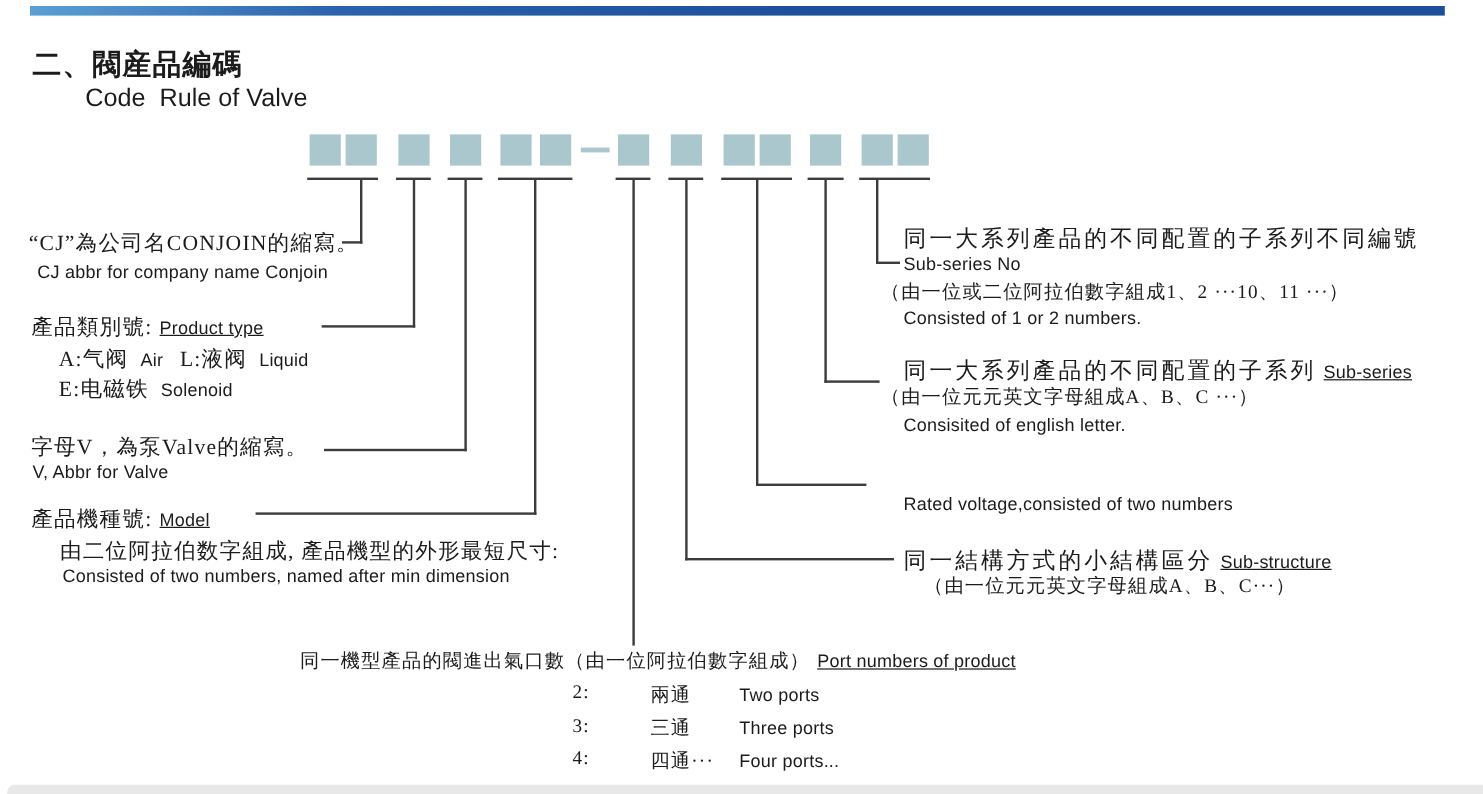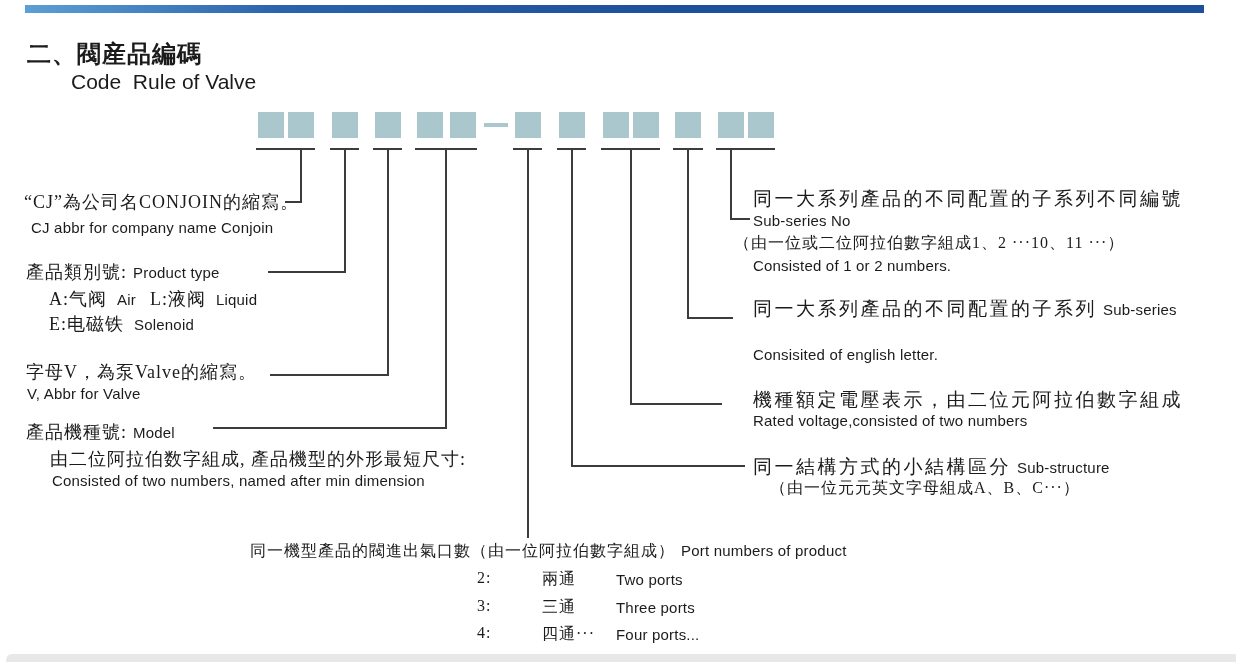--- a/index.html
+++ b/index.html
@@ -13,21 +13,21 @@
         background:linear-gradient(90deg,var(--accent-l) 0%,var(--accent-m) 22%,var(--accent-d) 55%,var(--accent-d) 100%);}
   .footer-strip{position:absolute;left:6px;top:654px;width:1230px;height:8px;background:var(--footer);border-top-left-radius:6px;}
   .title-zh{position:absolute;left:27px;top:38px;margin:0;font-size:24px;font-weight:700;letter-spacing:1px;
         font-family:"Liberation Sans","DejaVu Sans",sans-serif;}
   .title-en{position:absolute;left:71px;top:70px;font-size:21px;white-space:pre;}
   .txt{position:absolute;white-space:nowrap;}
   .zh{font-family:"Liberation Serif","DejaVu Serif",serif;font-size:18px;letter-spacing:1px;}
   .zh-r{font-family:"Liberation Serif","DejaVu Serif",serif;font-size:19px;letter-spacing:2.5px;}
   .zh-b{font-family:"Liberation Serif","DejaVu Serif",serif;font-size:16px;letter-spacing:1px;}
   .en{font-size:15px;letter-spacing:.2px;}
-  .gapL{margin-left:10px;} .gapXL{margin-left:14px;} .gapS{margin-left:6px;}
+  .gapL{margin-left:10px;} .gapXL{margin-left:14px;} .gapS{margin-left:6px;text-decoration:underline;}
   .cbox{position:absolute;top:112px;width:26px;height:26px;background:var(--box);}
   .dash{position:absolute;left:484px;top:123px;width:24px;height:4px;background:var(--box);}
   .ul{position:absolute;top:148px;height:2px;background:var(--line);}
   .vl{position:absolute;width:2px;background:var(--line);}
   .hl{position:absolute;height:2px;background:var(--line);}
   .port-row span{position:absolute;white-space:nowrap;}
   .col-code{left:477px;} .col-pzh{left:542px;} .col-pen{left:616px;top:2px;}
 </style>
 </head>
 <body>
@@ -114,23 +114,23 @@
   <div class="txt en" style="left:52px;top:472px">Consisted of two numbers, named after min dimension</div>
 
   <div class="txt zh-r" style="left:753px;top:186px">同一大系列產品的不同配置的子系列不同編號</div>
   <div class="txt en" style="left:753px;top:212px">Sub-series No</div>
   <div class="txt zh-b" style="left:734px;top:233px">（由一位或二位阿拉伯數字組成1、2 ···10、11 ···）</div>
   <div class="txt en" style="left:753px;top:257px">Consisted of 1 or 2 numbers.</div>
 
   <div class="txt" style="left:753px;top:296px">
     <span class="zh-r">同一大系列產品的不同配置的子系列</span><span class="en gapS">Sub-series</span>
   </div>
+  <div class="txt zh-b" style="left:734px;top:321px">（由一位元元英文字母組成A、B、C  ···）</div>
   <div class="txt en" style="left:753px;top:346px">Consisited of english letter.</div>
 
-  <div class="txt zh-r" style="left:753px;top:387px">機種額定電壓表示，由二位元阿拉伯數字組成</div>
   <div class="txt en" style="left:753px;top:412px">Rated voltage,consisted of two numbers</div>
 
   <div class="txt" style="left:753px;top:454px">
     <span class="zh-r">同一結構方式的小結構區分</span><span class="en gapS">Sub-structure</span>
   </div>
   <div class="txt zh-b" style="left:770px;top:478px">（由一位元元英文字母組成A、B、C···）</div>
 
   <div class="txt" style="left:250px;top:541px">
     <span class="zh-b">同一機型產品的閥進出氣口數（由一位阿拉伯數字組成）</span><span class="en gapS">Port numbers of product</span>
   </div>

